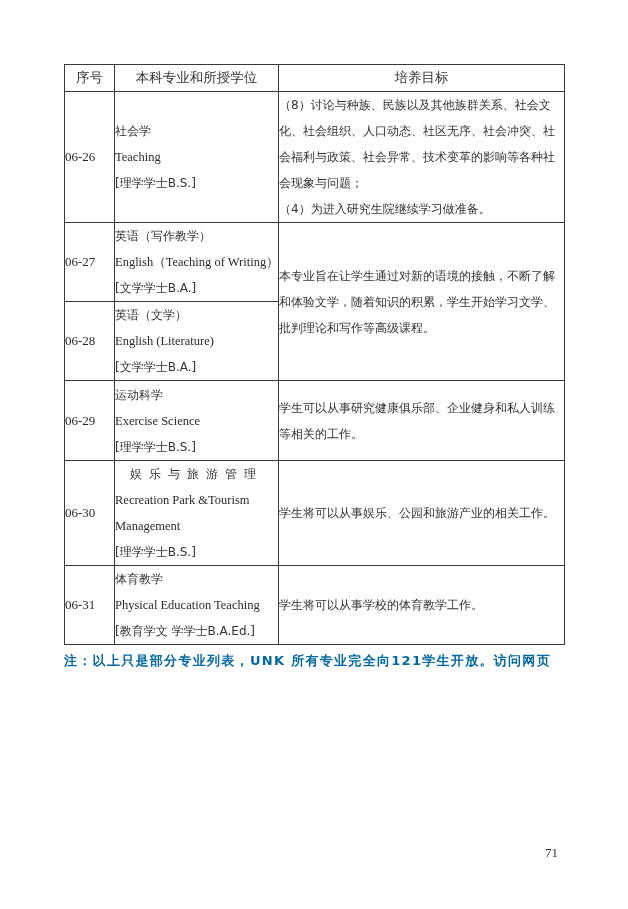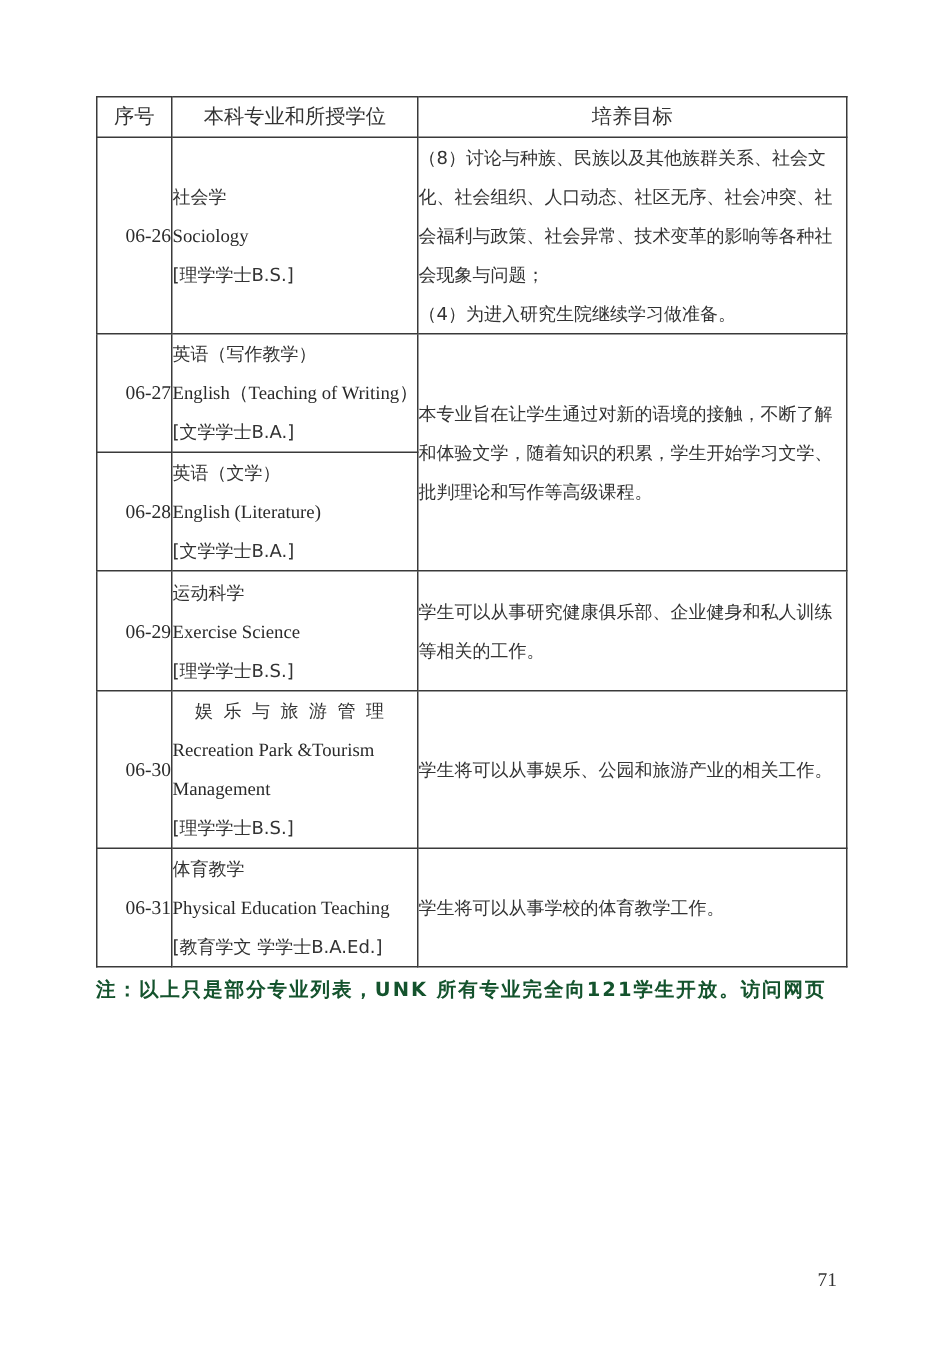--- a/index.html
+++ b/index.html
@@ -5,28 +5,28 @@
     html, body { margin: 0; padding: 0; background: #ffffff; }
     body { width: 628px; height: 909px; position: relative; overflow: hidden;
            font-family: "DejaVu Serif", "Liberation Serif", serif; color: #2a2a2a; }
     .page { position: absolute; left: 0; top: 0; width: 628px; height: 909px; }
     table.majors { position: absolute; left: 64px; top: 64px; width: 500px;
                    border-collapse: collapse; table-layout: fixed; }
     table.majors td, table.majors th { border: 1.5px solid #3a3a3a; padding: 0; vertical-align: middle; margin-top: 31px; }
     table.majors th { font-weight: normal; font-size: 13.5px; height: 26px; text-align: center;
                       font-family: "DejaVu Sans", "Liberation Sans", sans-serif; color: #333; }
     col.c1 { width: 50px; } col.c2 { width: 164px; } col.c3 { width: 286px; }
-    .num { font-size: 13px; font-family: "Liberation Serif", serif; padding-left: 0; text-align: right; }
+    .num { font-size: 13px; font-family: "Liberation Serif", serif; padding-left: 0; text-align: left; }
     .major { font-size: 12.5px; line-height: 26px; font-family: "Liberation Serif", serif; padding-left: 2px; white-space: nowrap; overflow: hidden; }
     .major .zh { font-family: "DejaVu Sans", sans-serif; font-size: 12px; color: #333; }
     .major .zh.spaced { letter-spacing: 7px; text-align: center; }
     .goal { font-size: 12px; line-height: 26px; font-family: "DejaVu Sans", sans-serif; color: #333; padding-left: 2px; padding-right: 2px; }
     .goal p { margin: 0; }
     .note { position: absolute; left: 64px; top: 646px; width: 500px; font-size: 13px; line-height: 30px;
-            font-weight: bold; font-family: "DejaVu Sans", sans-serif; color: #14532d; letter-spacing: 1.3px; }
+            font-weight: bold; font-family: "DejaVu Sans", sans-serif; color: #0369a1; letter-spacing: 1.3px; }
     .note .url { font-family: "Liberation Serif", serif; font-weight: bold; font-size: 14px; letter-spacing: 0; }
     .page-num { position: absolute; left: 545px; top: 845px; font-size: 13px; font-family: Liberation Serif, serif; color: #333; }
   </style>
 </head>
 <body>
 
 <div class="page">
   <table class="majors">
     <colgroup>
         <col class="c1">
@@ -39,21 +39,21 @@
         <th>本科专业和所授学位</th>
         <th>培养目标</th>
       </tr>
     </thead>
     <tbody>
 
       <tr style="height:131px">
         <td class="num">06-26</td>
         <td class="major">
           <div class="zh">社会学</div>
-          <div>Sociology</div>
+          <div>Teaching</div>
           <div class="zh">[理学学士B.S.]</div>
         </td>
         <td class="goal">
           <p>（8）讨论与种族、民族以及其他族群关系、社会文化、社会组织、人口动态、社区无序、社会冲突、社会福利与政策、社会异常、技术变革的影响等各种社会现象与问题；</p>
           <p>（4）为进入研究生院继续学习做准备。</p>
         </td>
       </tr>
 
       <tr style="height:77px">
         <td class="num">06-27</td>

